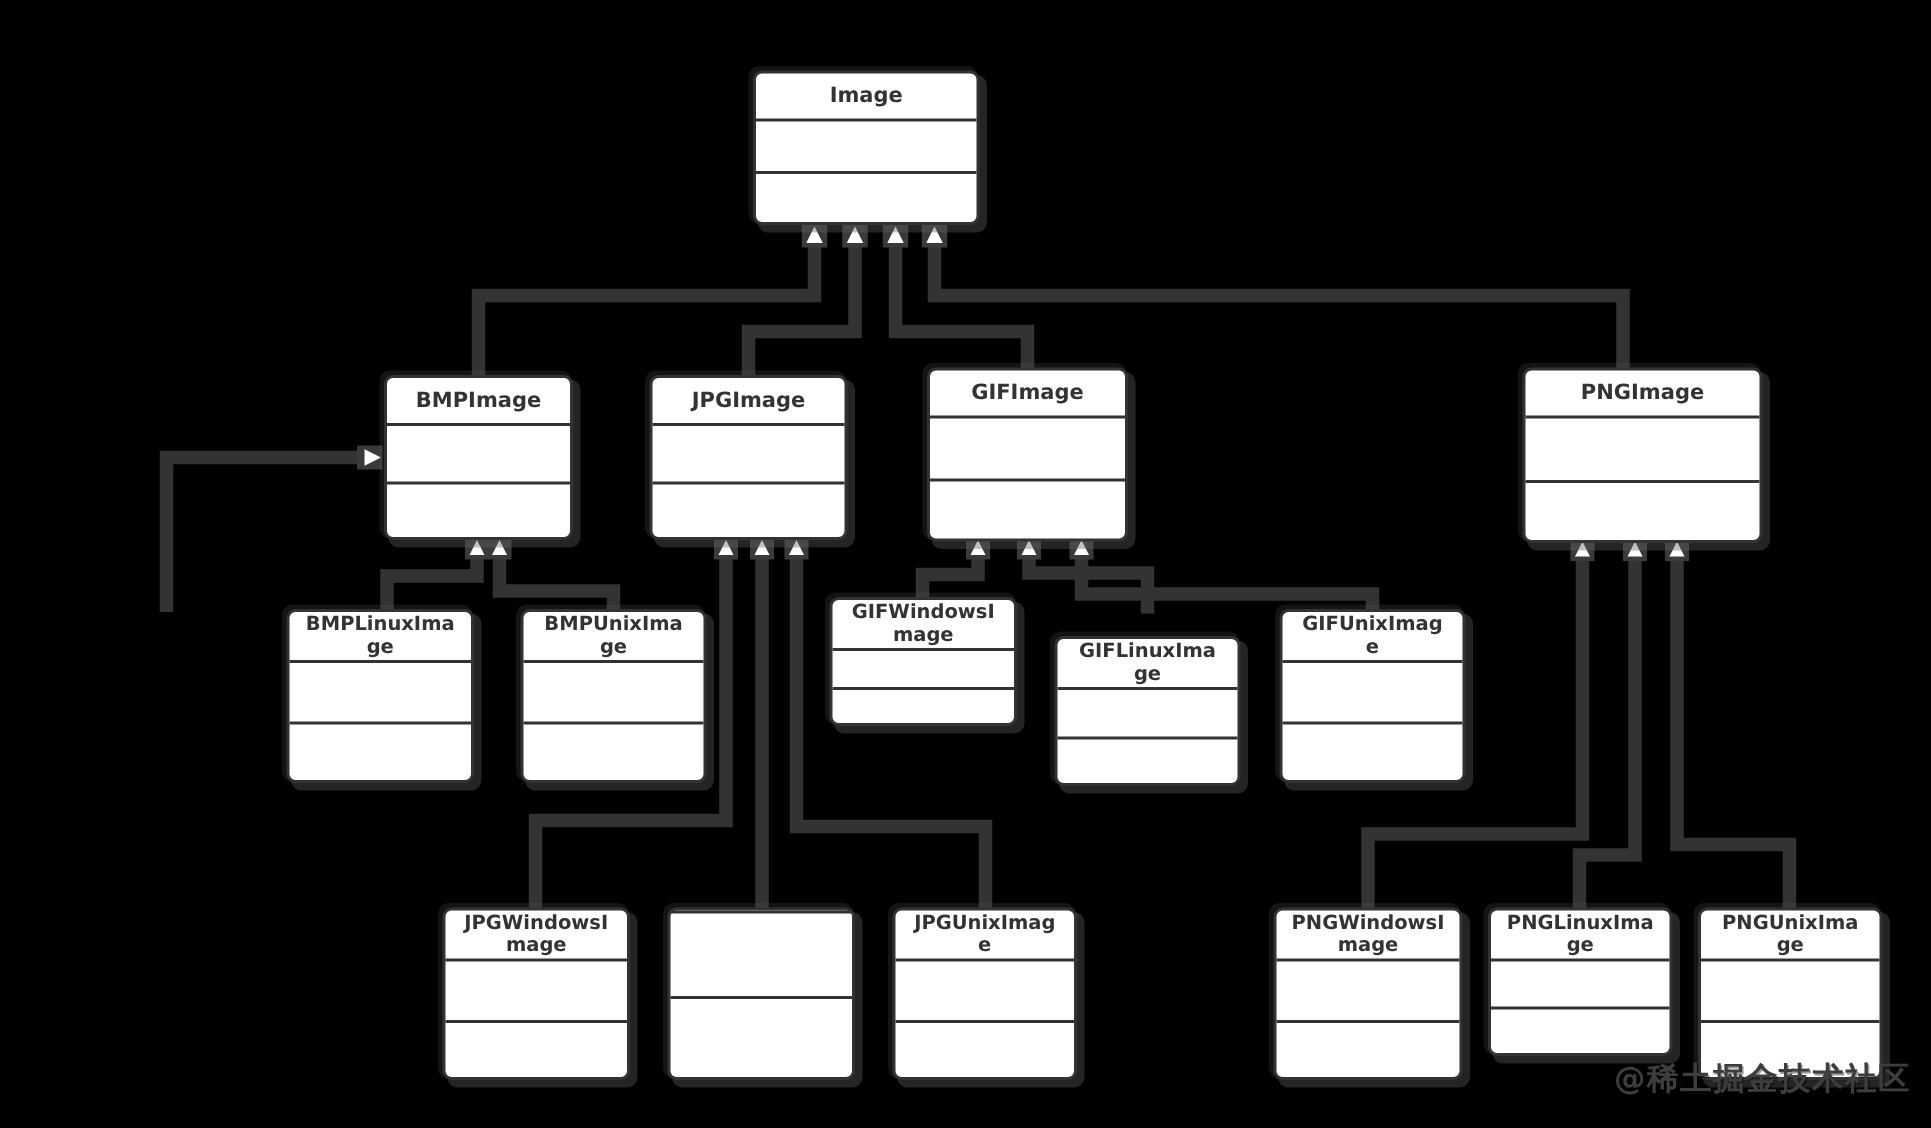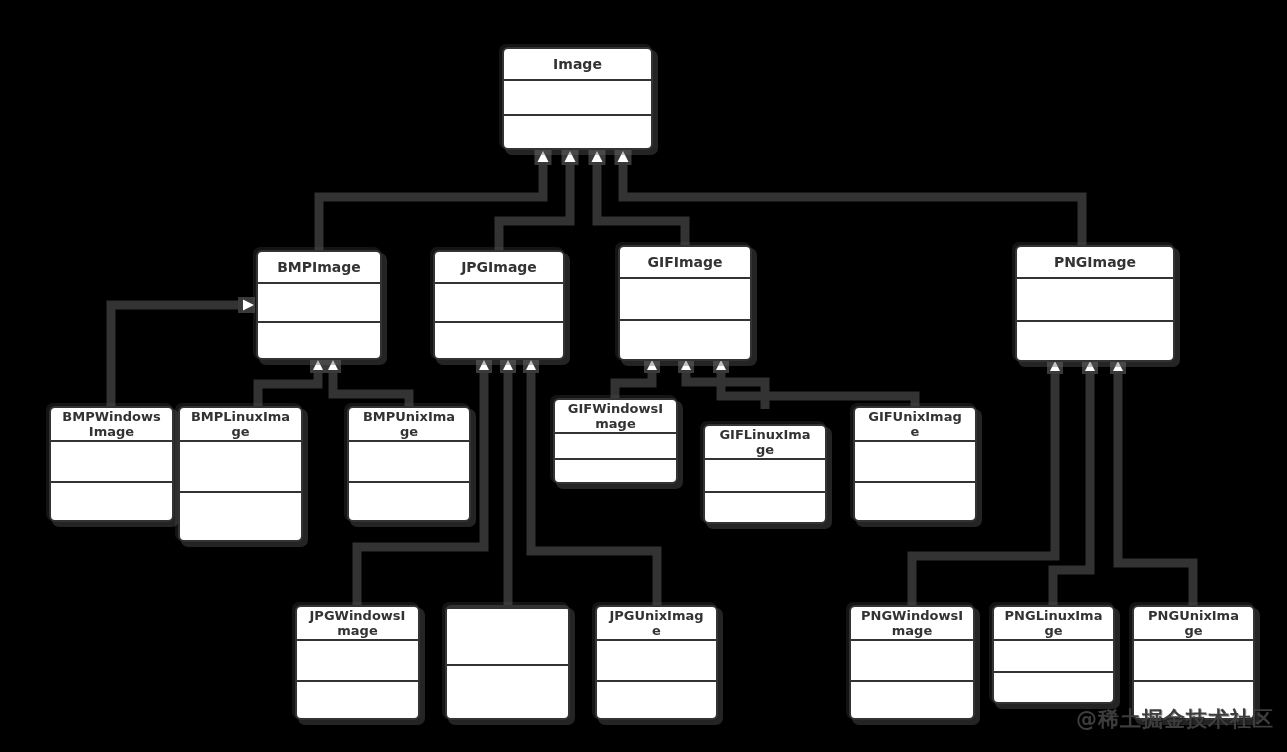--- a/index.html
+++ b/index.html
@@ -187,26 +187,21 @@
     <div class="uml-title">GIFImage</div>
     <div class="uml-attrs"></div>
     <div class="uml-methods"></div>
   </div>
   <div class="uml-class lg" style="left:1015px;top:245px;width:160px;height:117px">
     <div class="uml-title">PNGImage</div>
     <div class="uml-attrs"></div>
     <div class="uml-methods"></div>
   </div>
 
-  <div class="uml-class" style="left:49px;top:406px;width:125px;height:116px">
-    <div class="uml-title">BMPWindowsImage</div>
-    <div class="uml-attrs"></div>
-    <div class="uml-methods"></div>
-  </div>
-  <div class="uml-class" style="left:178px;top:406px;width:125px;height:136px">
+  <div class="uml-class" style="left:191px;top:406px;width:125px;height:116px">
     <div class="uml-title">BMPLinuxImage</div>
     <div class="uml-attrs"></div>
     <div class="uml-methods"></div>
   </div>
   <div class="uml-class" style="left:347px;top:406px;width:124px;height:116px">
     <div class="uml-title">BMPUnixImage</div>
     <div class="uml-attrs"></div>
     <div class="uml-methods"></div>
   </div>
   <div class="uml-class" style="left:553px;top:398px;width:125px;height:86px">

